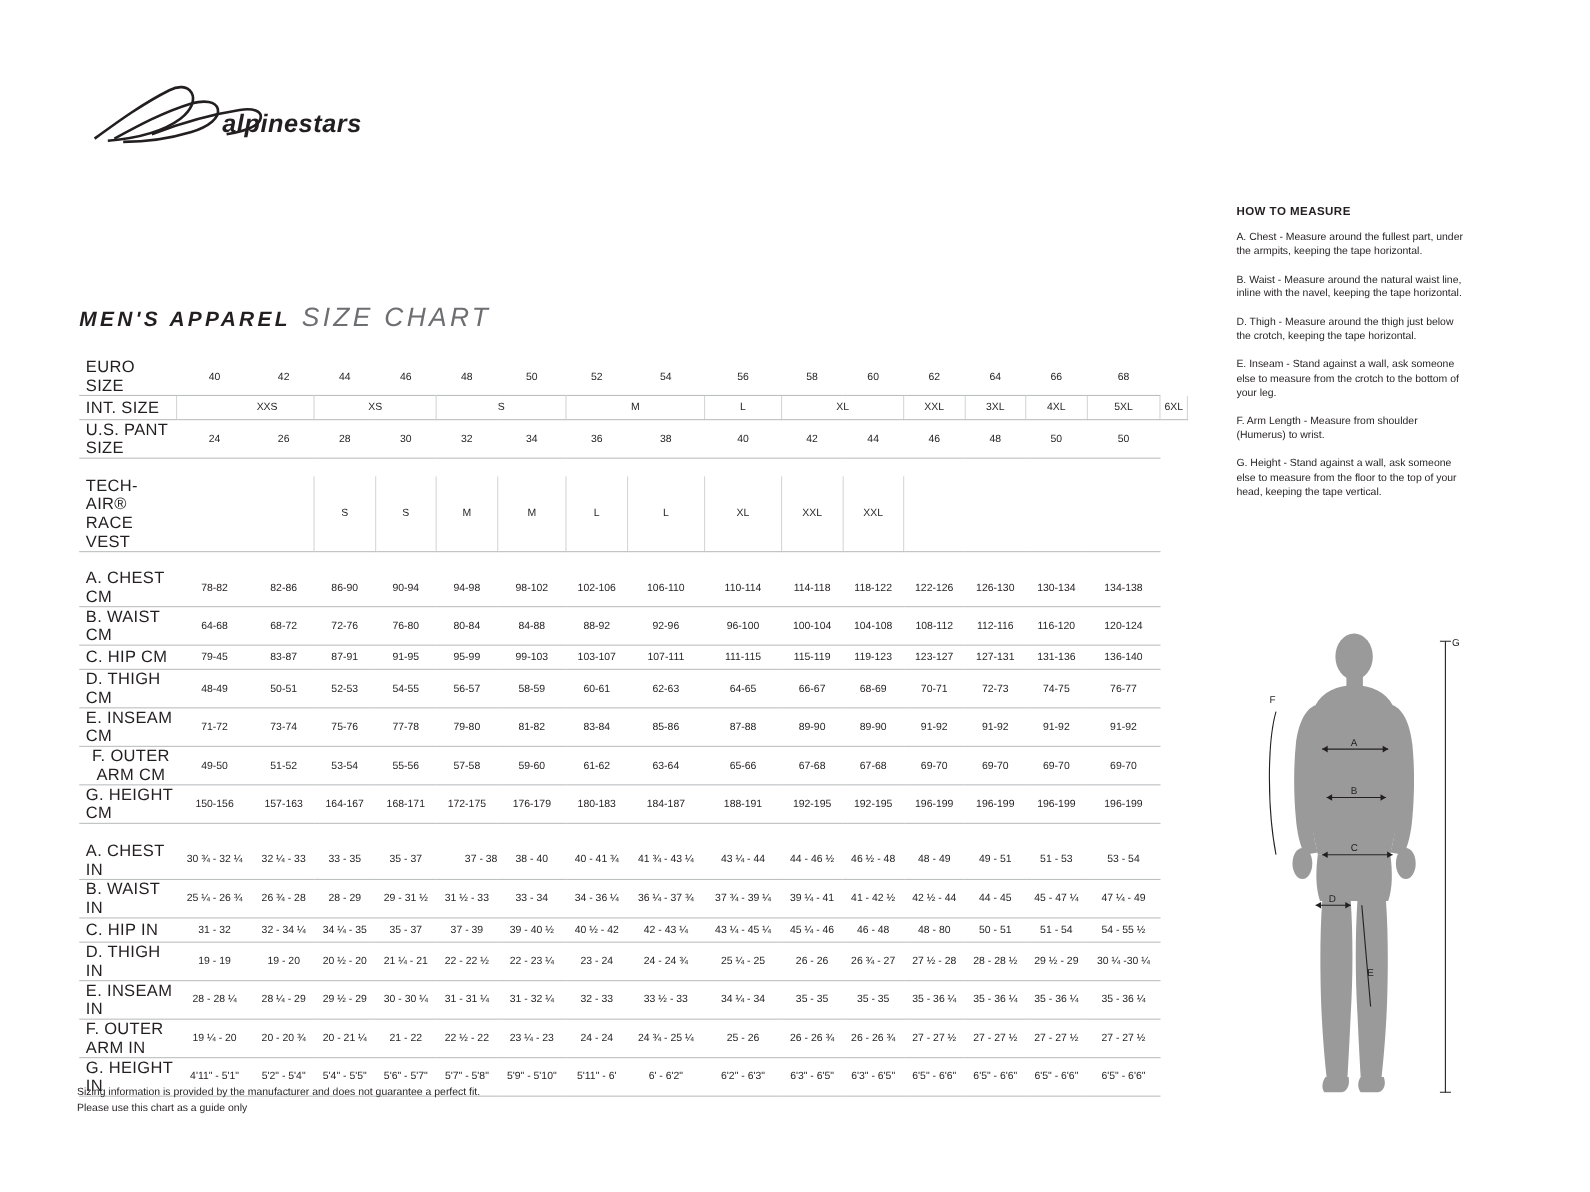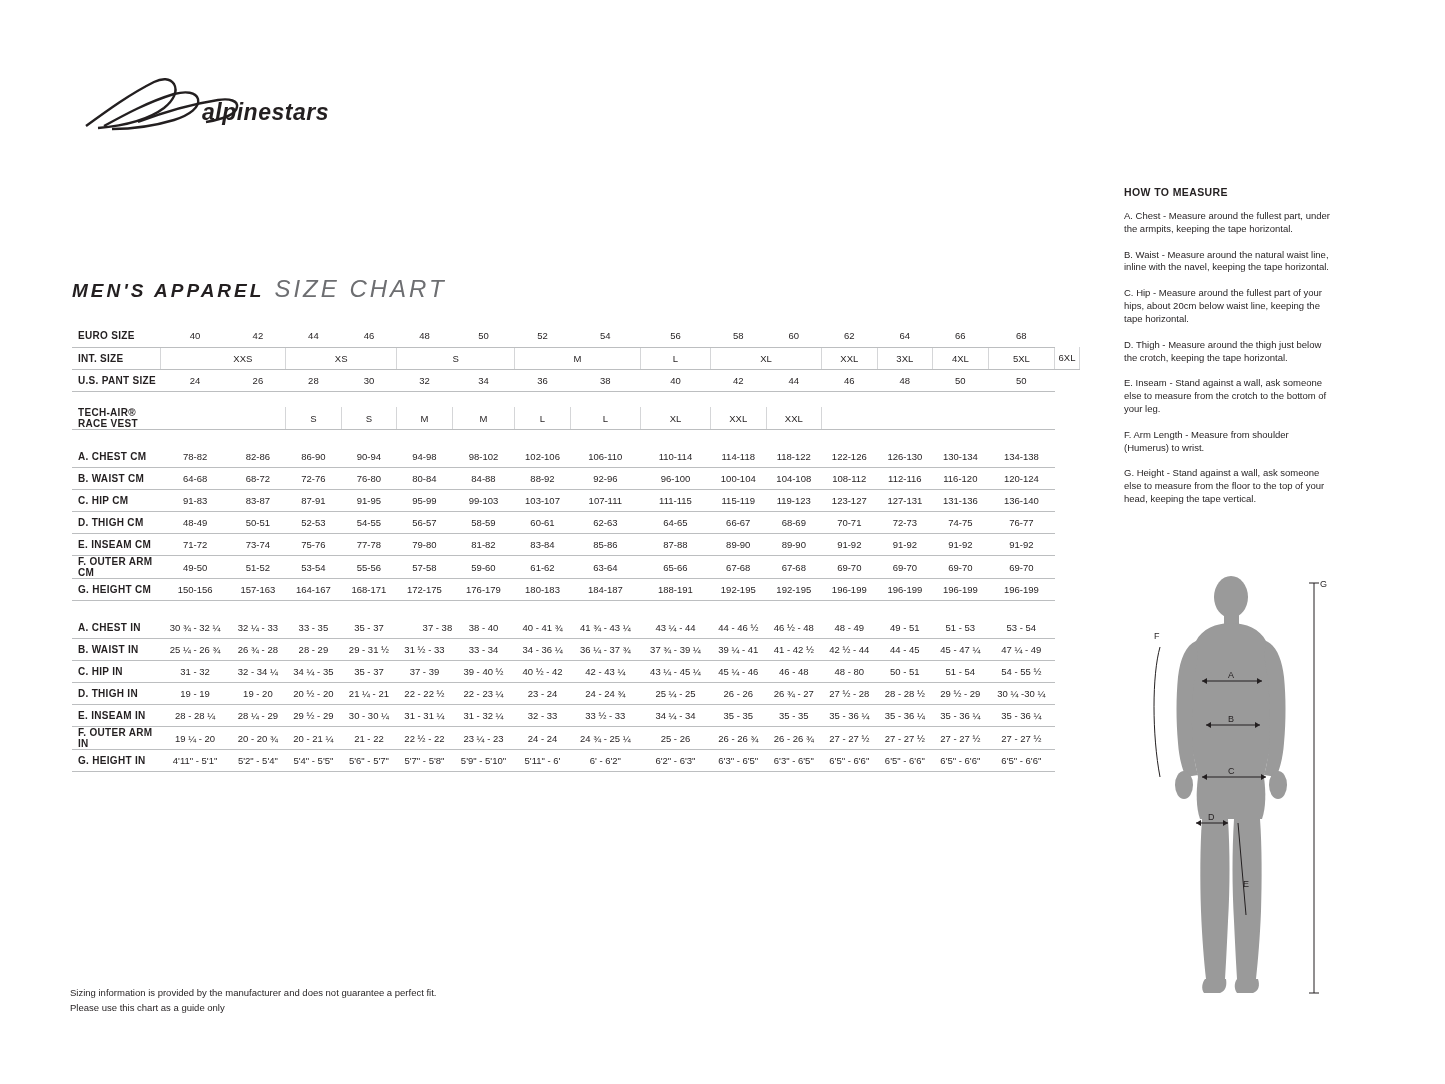--- a/index.html
+++ b/index.html
@@ -41,22 +41,22 @@
   .chart td, .chart th {
     padding: 0; margin: 0;
     text-align: center;
     vertical-align: middle;
     height: 22px;
     font-weight: normal;
     color: #231f20;
   }
   .chart td.lbl, .chart th.lbl {
     text-align: left;
-    font-weight: bold;
-    font-size: 10px;
+    font-weight: normal;
+    font-size: 15px;
     padding-left: 6px;
     width: 88px;
     letter-spacing: 0.3px;
   }
   .rowline td { border-bottom: 1px solid #bcbec0; }
   .spacer td { height: 16px; border: none; }
   .merge { border-left: 1px solid #d5d6d8; border-right: 1px solid #d5d6d8; }
 
   
   .htm { position: absolute; left: 1124px; top: 186px; width: 210px; }
@@ -199,21 +199,21 @@
           <td style="border-bottom: 1px solid rgb(188, 190, 192);">96-100</td>
           <td style="border-bottom: 1px solid rgb(188, 190, 192);">100-104</td>
           <td style="border-bottom: 1px solid rgb(188, 190, 192);">104-108</td>
           <td style="border-bottom: 1px solid rgb(188, 190, 192);">108-112</td>
           <td style="border-bottom: 1px solid rgb(188, 190, 192);">112-116</td>
           <td style="border-bottom: 1px solid rgb(188, 190, 192);">116-120</td>
           <td style="border-bottom: 1px solid rgb(188, 190, 192);">120-124</td>
         </tr>
         <tr class="rowline">
           <td class="lbl" style="border-bottom: 1px solid rgb(188, 190, 192);">C. HIP CM</td>
-          <td style="border-bottom: 1px solid rgb(188, 190, 192);">91-83</td>
+          <td style="border-bottom: 1px solid rgb(188, 190, 192);">79-45</td>
           <td style="border-bottom: 1px solid rgb(188, 190, 192);">83-87</td>
           <td style="border-bottom: 1px solid rgb(188, 190, 192);">87-91</td>
           <td style="border-bottom: 1px solid rgb(188, 190, 192);">91-95</td>
           <td style="border-bottom: 1px solid rgb(188, 190, 192);">95-99</td>
           <td style="border-bottom: 1px solid rgb(188, 190, 192);">99-103</td>
           <td style="border-bottom: 1px solid rgb(188, 190, 192);">103-107</td>
           <td style="border-bottom: 1px solid rgb(188, 190, 192);">107-111</td>
           <td style="border-bottom: 1px solid rgb(188, 190, 192);">111-115</td>
           <td style="border-bottom: 1px solid rgb(188, 190, 192);">115-119</td>
           <td style="border-bottom: 1px solid rgb(188, 190, 192);">119-123</td>
@@ -252,21 +252,21 @@
           <td style="border-bottom: 1px solid rgb(188, 190, 192);">85-86</td>
           <td style="border-bottom: 1px solid rgb(188, 190, 192);">87-88</td>
           <td style="border-bottom: 1px solid rgb(188, 190, 192);">89-90</td>
           <td style="border-bottom: 1px solid rgb(188, 190, 192);">89-90</td>
           <td style="border-bottom: 1px solid rgb(188, 190, 192);">91-92</td>
           <td style="border-bottom: 1px solid rgb(188, 190, 192);">91-92</td>
           <td style="border-bottom: 1px solid rgb(188, 190, 192);">91-92</td>
           <td style="border-bottom: 1px solid rgb(188, 190, 192);">91-92</td>
         </tr>
         <tr class="rowline">
-          <td class="lbl" style="border-bottom: 1px solid rgb(188, 190, 192);">F. OUTER ARM CM</td>
+          <td class="lbl" style="border-bottom: 1px solid rgb(188, 190, 192); text-align: center;">F. OUTER ARM CM</td>
           <td style="border-bottom: 1px solid rgb(188, 190, 192);">49-50</td>
           <td style="border-bottom: 1px solid rgb(188, 190, 192);">51-52</td>
           <td style="border-bottom: 1px solid rgb(188, 190, 192);">53-54</td>
           <td style="border-bottom: 1px solid rgb(188, 190, 192);">55-56</td>
           <td style="border-bottom: 1px solid rgb(188, 190, 192);">57-58</td>
           <td style="border-bottom: 1px solid rgb(188, 190, 192);">59-60</td>
           <td style="border-bottom: 1px solid rgb(188, 190, 192);">61-62</td>
           <td style="border-bottom: 1px solid rgb(188, 190, 192);">63-64</td>
           <td style="border-bottom: 1px solid rgb(188, 190, 192);">65-66</td>
           <td style="border-bottom: 1px solid rgb(188, 190, 192);">67-68</td>
@@ -423,21 +423,20 @@
           <td style="border-bottom: 1px solid rgb(188, 190, 192);">6'5" - 6'6"</td>
           <td style="border-bottom: 1px solid rgb(188, 190, 192);">6'5" - 6'6"</td>
         </tr>
       </tbody>
   </table>
 
   <div class="htm">
     <h3>HOW TO MEASURE</h3>
     <p>A. Chest - Measure around the fullest part, under the armpits, keeping the tape horizontal.</p>
     <p>B. Waist - Measure around the natural waist line, inline with the navel, keeping the tape horizontal.</p>
-    <p>C. Hip - Measure around the fullest part of your hips, about 20cm below waist line, keeping the tape horizontal.</p>
     <p>D. Thigh - Measure around the thigh just below the crotch, keeping the tape horizontal.</p>
     <p>E. Inseam - Stand against a wall, ask someone else to measure from the crotch to the bottom of your leg.</p>
     <p>F. Arm Length - Measure from shoulder (Humerus) to wrist.</p>
     <p>G. Height - Stand against a wall, ask someone else to measure from the floor to the top of your head, keeping the tape vertical.</p>
   </div>
 
   <div class="figure">
     <svg width="215" height="445" viewBox="0 0 215 445" xmlns="http://www.w3.org/2000/svg">
       <g fill="#9a9a9a">
 

